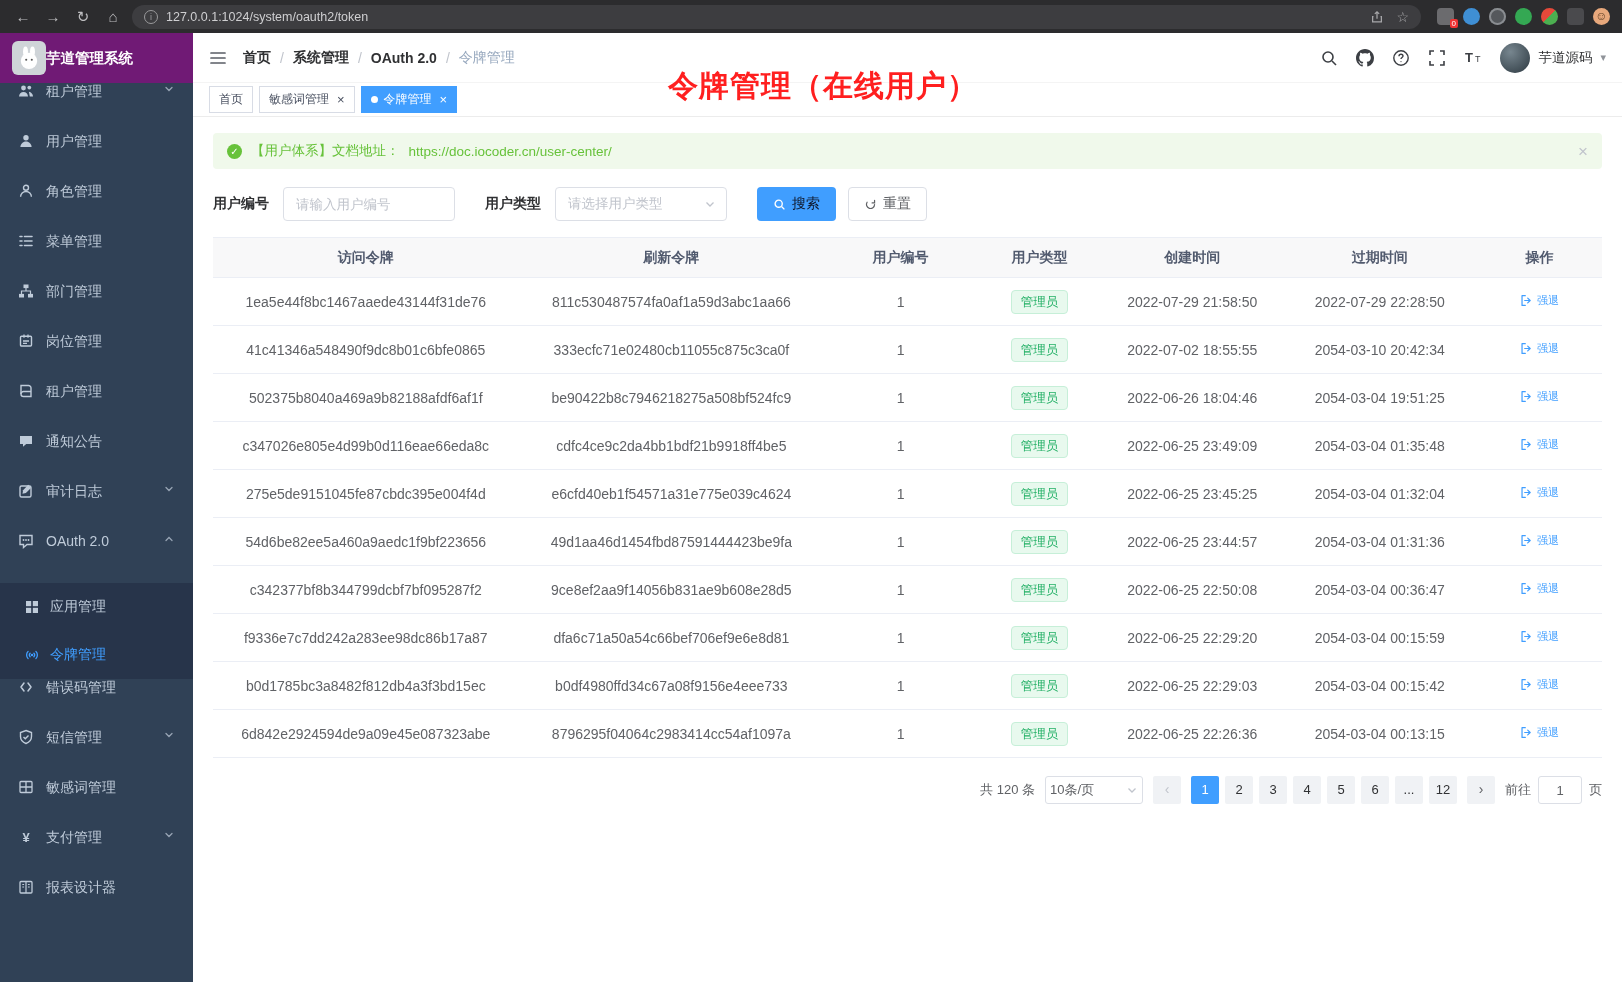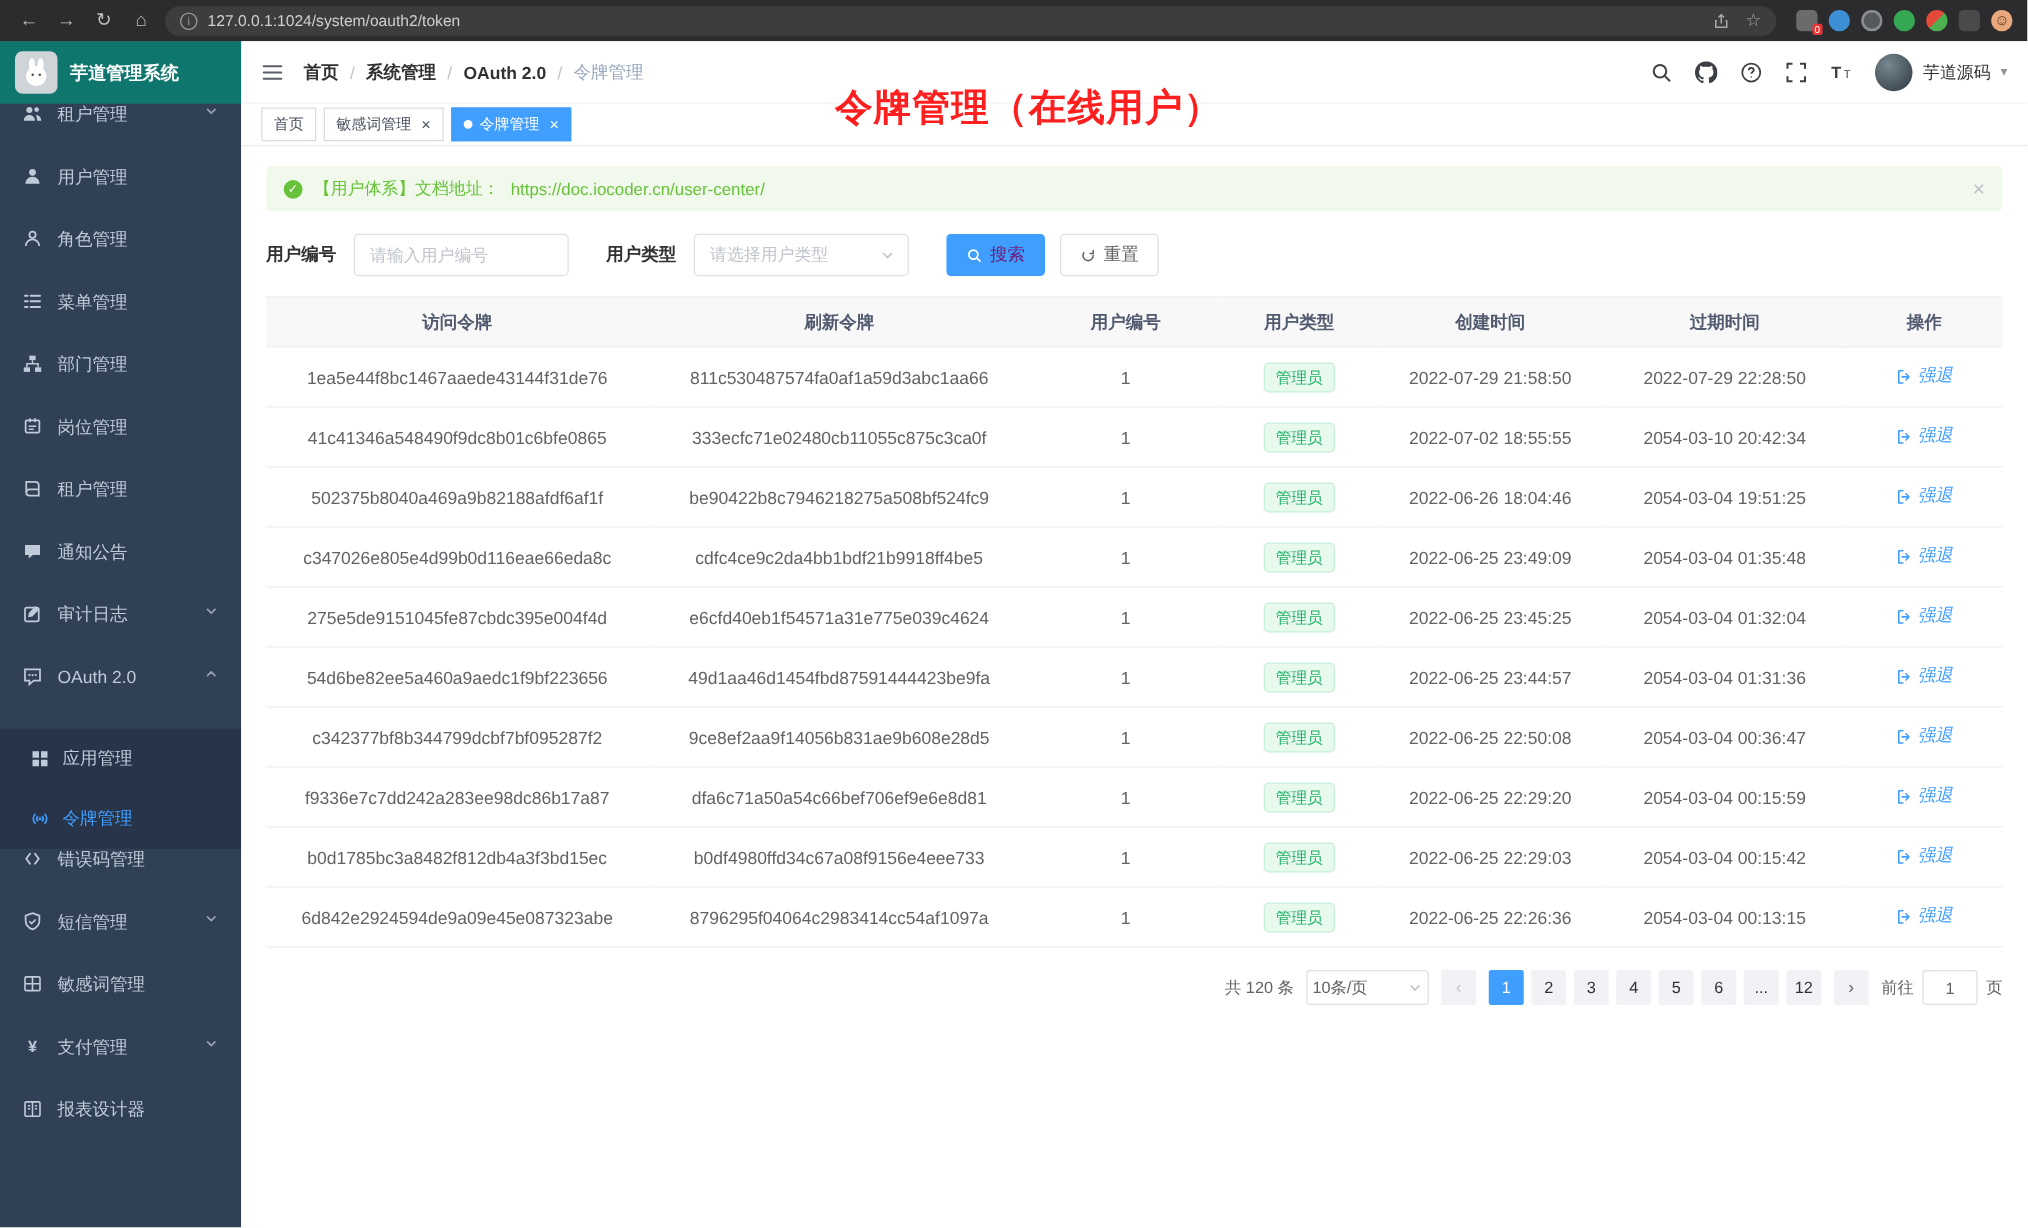--- a/index.html
+++ b/index.html
@@ -27,21 +27,21 @@
   .ext{width:17px;height:17px;border-radius:50%;position:relative;cursor:pointer;}
   .ext.sq{border-radius:4px;}
   .ext .badge{position:absolute;right:-4px;bottom:-3px;background:#e33;color:#fff;font-size:8px;line-height:9px;padding:0 2px;border-radius:2px;}
   .ext.smiley{background:#e8a87c;color:#5a3b22;font-size:12px;text-align:center;line-height:17px;}
 
   
   .app{display:flex;height:949px;}
 
   
   .sidebar{width:193px;background:var(--sidebar-bg);flex-shrink:0;display:flex;flex-direction:column;}
-  .logo-row{height:50px;display:flex;align-items:center;gap:10px;padding:0 12px;background:#0f766e;cursor:pointer;}
+  .logo-row{height:50px;display:flex;align-items:center;padding:0 12px;background:#701a75;cursor:pointer;}
   .logo-img{width:34px;height:34px;border-radius:6px;background:#cfd4d8;display:flex;align-items:center;justify-content:center;overflow:hidden;flex-shrink:0;}
   .logo-img svg{width:28px;height:28px;}
   .logo-title{color:#fff;font-size:14.5px;font-weight:bold;white-space:nowrap;}
   .menu{flex:1;overflow:hidden;}
   .menu-item{height:50px;display:flex;align-items:flex-start;gap:12px;padding:0 18px;color:#bfcbd9;font-size:14px;cursor:pointer;}
   .mi-icon{width:16px;height:16px;display:inline-flex;flex-shrink:0;}
   .mi-icon svg{width:16px;height:16px;}
   .mi-label{white-space:nowrap;}
   .mi-chev{margin-left:auto;display:inline-flex;color:#97a4b4;}
   .mi-chev svg{width:12px;height:12px;}
@@ -84,29 +84,29 @@
   .filter-row{display:flex;align-items:center;margin:18px 0 16px;font-size:14px;}
   .f-label{font-weight:700;color:#303133;margin-right:14px;white-space:nowrap;}
   .f-label.second{margin-left:30px;}
   .f-input{width:172px;height:34px;border:1px solid #dcdfe6;border-radius:4px;padding:0 12px;font-size:13.5px;color:#606266;font-family:inherit;outline:none;}
   .f-input::placeholder{color:#c0c4cc;}
   .f-select{width:172px;height:34px;border:1px solid #dcdfe6;border-radius:4px;padding:0 10px 0 12px;display:flex;align-items:center;justify-content:space-between;color:#c0c4cc;font-size:13.5px;cursor:pointer;background:#fff;}
   .sel-caret{display:inline-flex;color:#c0c4cc;}
   .sel-caret svg{width:12px;height:12px;}
   .btn{height:34px;border-radius:4px;padding:0 15px;display:inline-flex;align-items:center;gap:6px;font-size:14px;cursor:pointer;border:1px solid transparent;font-family:inherit;}
   .btn svg{width:13px;height:13px;}
-  .btn-primary{background:var(--primary);color:#701a75;margin-left:30px;}
+  .btn-primary{background:var(--primary);color:#0f172a;margin-left:30px;}
   .btn-plain{background:#fff;border-color:#dcdfe6;color:#606266;margin-left:12px;}
 
   
   .token-table{width:100%;border-collapse:collapse;font-size:14px;color:#606266;table-layout:fixed;}
   .token-table th{background:#f8f8f9;color:#515a6e;font-weight:700;height:40px;border-top:1px solid #ebeef5;border-bottom:1px solid #ebeef5;text-align:center;}
   .token-table td{height:48px;text-align:center;border-bottom:1px solid #ebeef5;white-space:nowrap;overflow:hidden;}
   .tag{display:inline-block;padding:0 9px;height:24px;line-height:22px;background:#e8f9ee;border:1px solid #c6efd8;color:#23b066;border-radius:4px;font-size:12.5px;}
-  .action-link{color:var(--primary);font-size:14px;cursor:pointer;display:inline-flex;align-items:center;gap:4px;font-style:italic;}
+  .action-link{color:var(--primary);font-size:11px;cursor:pointer;display:inline-flex;align-items:center;gap:4px;}
   .action-link svg{width:13px;height:13px;}
 
   
   .pagination{display:flex;align-items:center;justify-content:flex-end;gap:10px;margin-top:18px;font-size:13px;color:#606266;padding-bottom:20px;}
   .pg-size{width:98px;height:28px;border:1px solid #dcdfe6;border-radius:3px;display:flex;align-items:center;justify-content:space-between;padding:0 4px;cursor:pointer;background:#fff;}
   .pager{display:flex;align-items:center;gap:6px;}
   .page-btn{min-width:28px;height:28px;line-height:28px;text-align:center;background:#f0f2f5;border-radius:2px;color:#303133;cursor:pointer;padding:0 5px;user-select:none;}
   .page-btn.active{background:var(--primary);color:#fff;}
   .pg-arrow{min-width:28px;height:28px;line-height:26px;text-align:center;background:#f0f2f5;border-radius:2px;cursor:pointer;font-size:14px;}
   .pg-arrow.disabled{color:#c0c4cc;}

